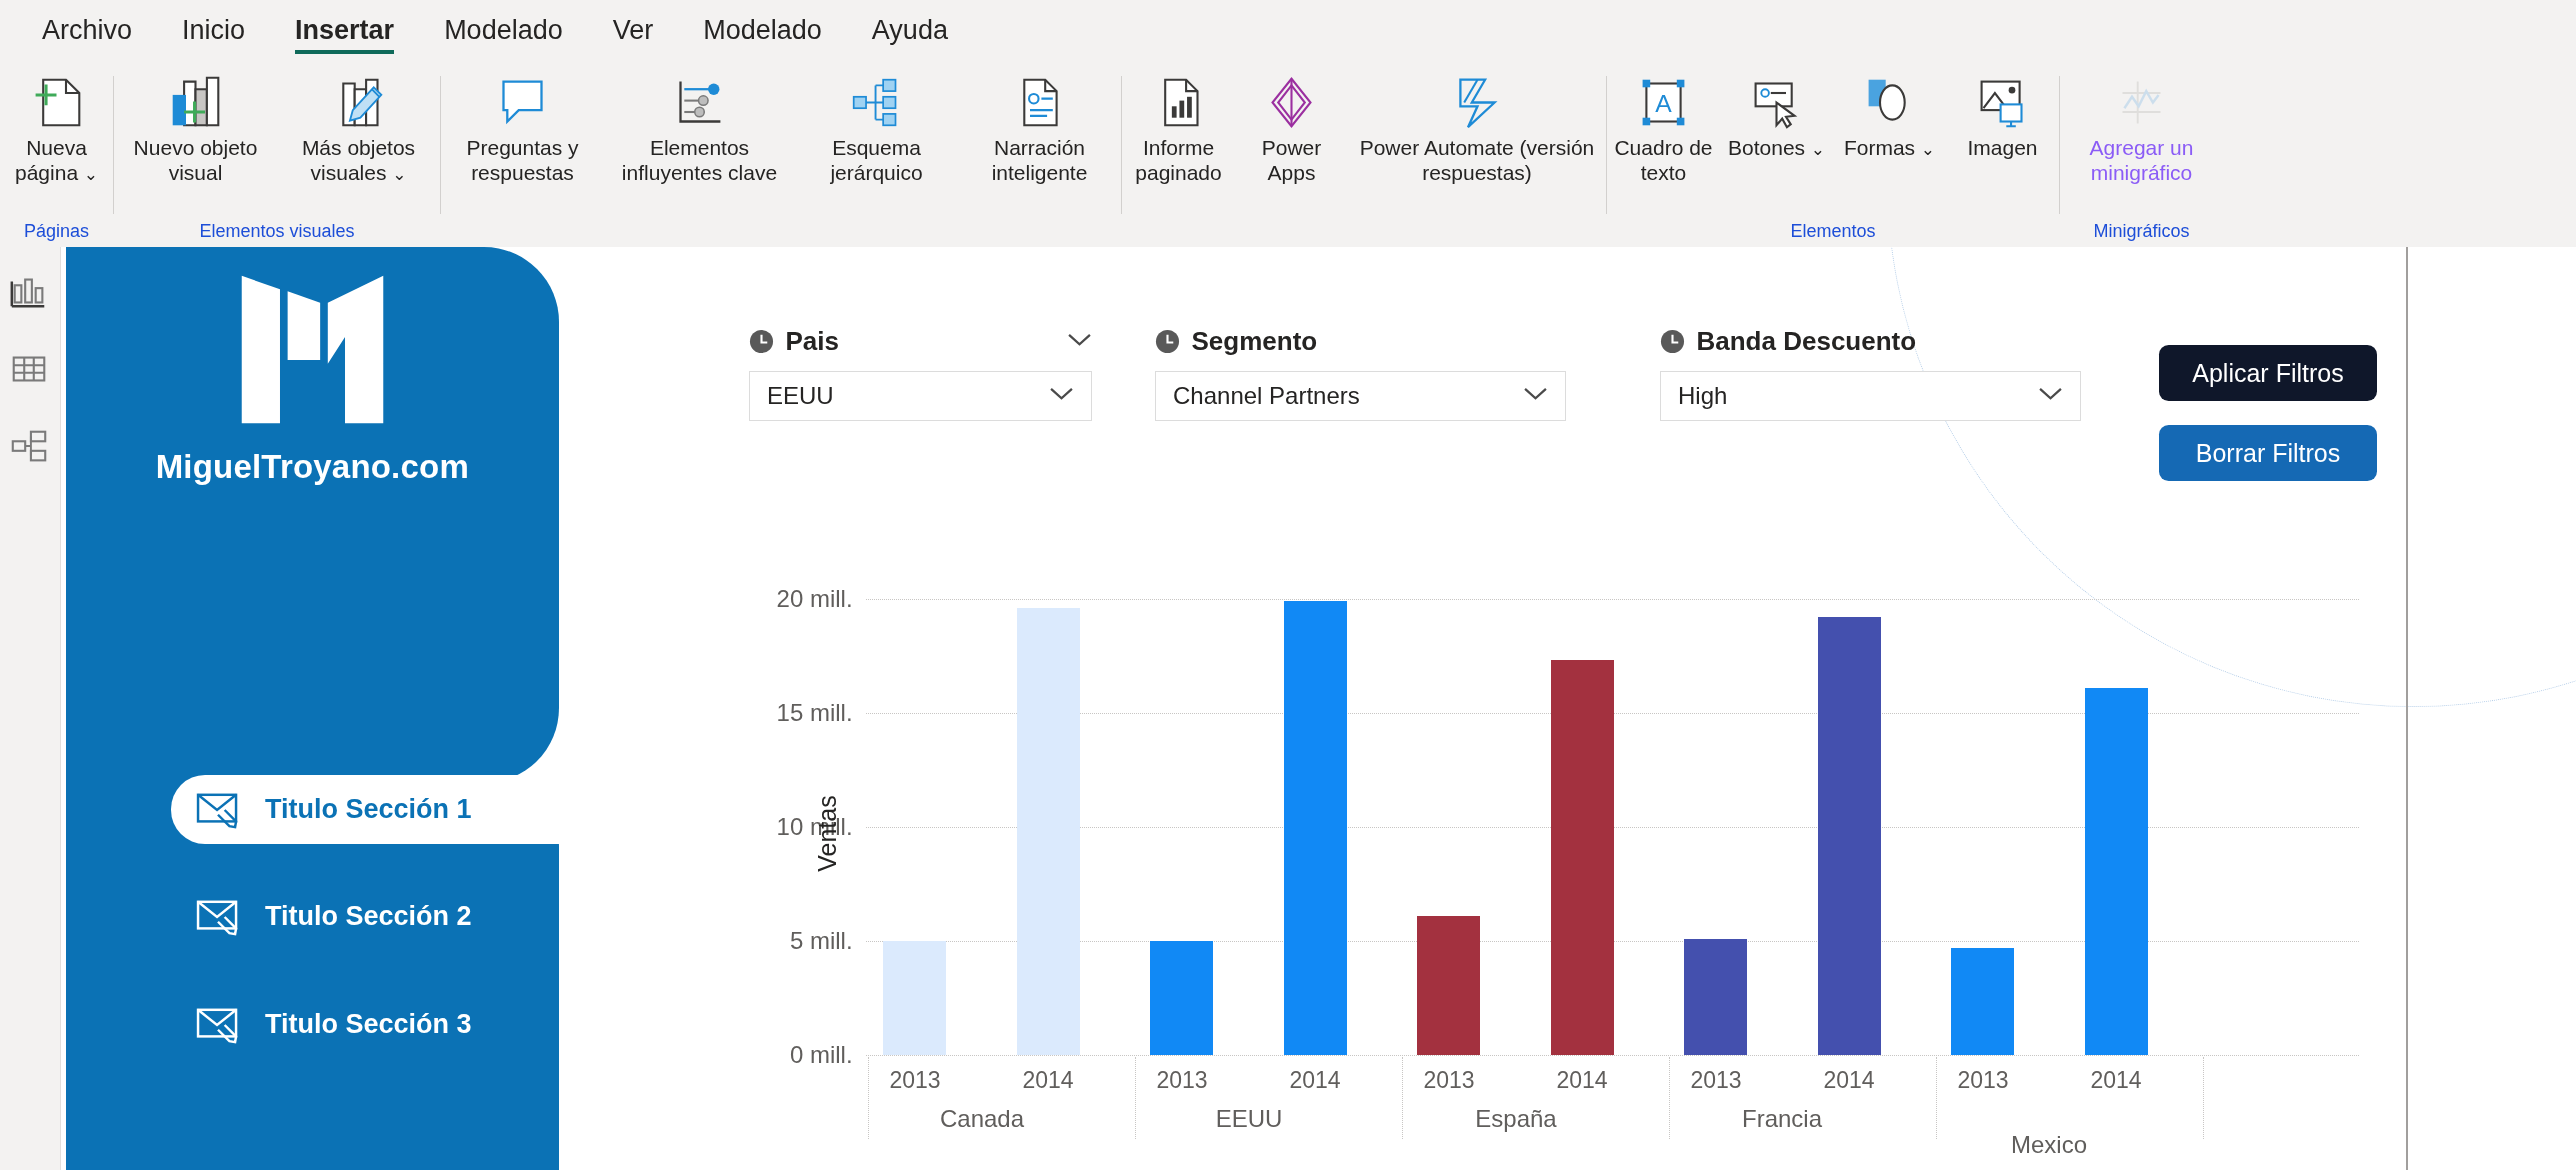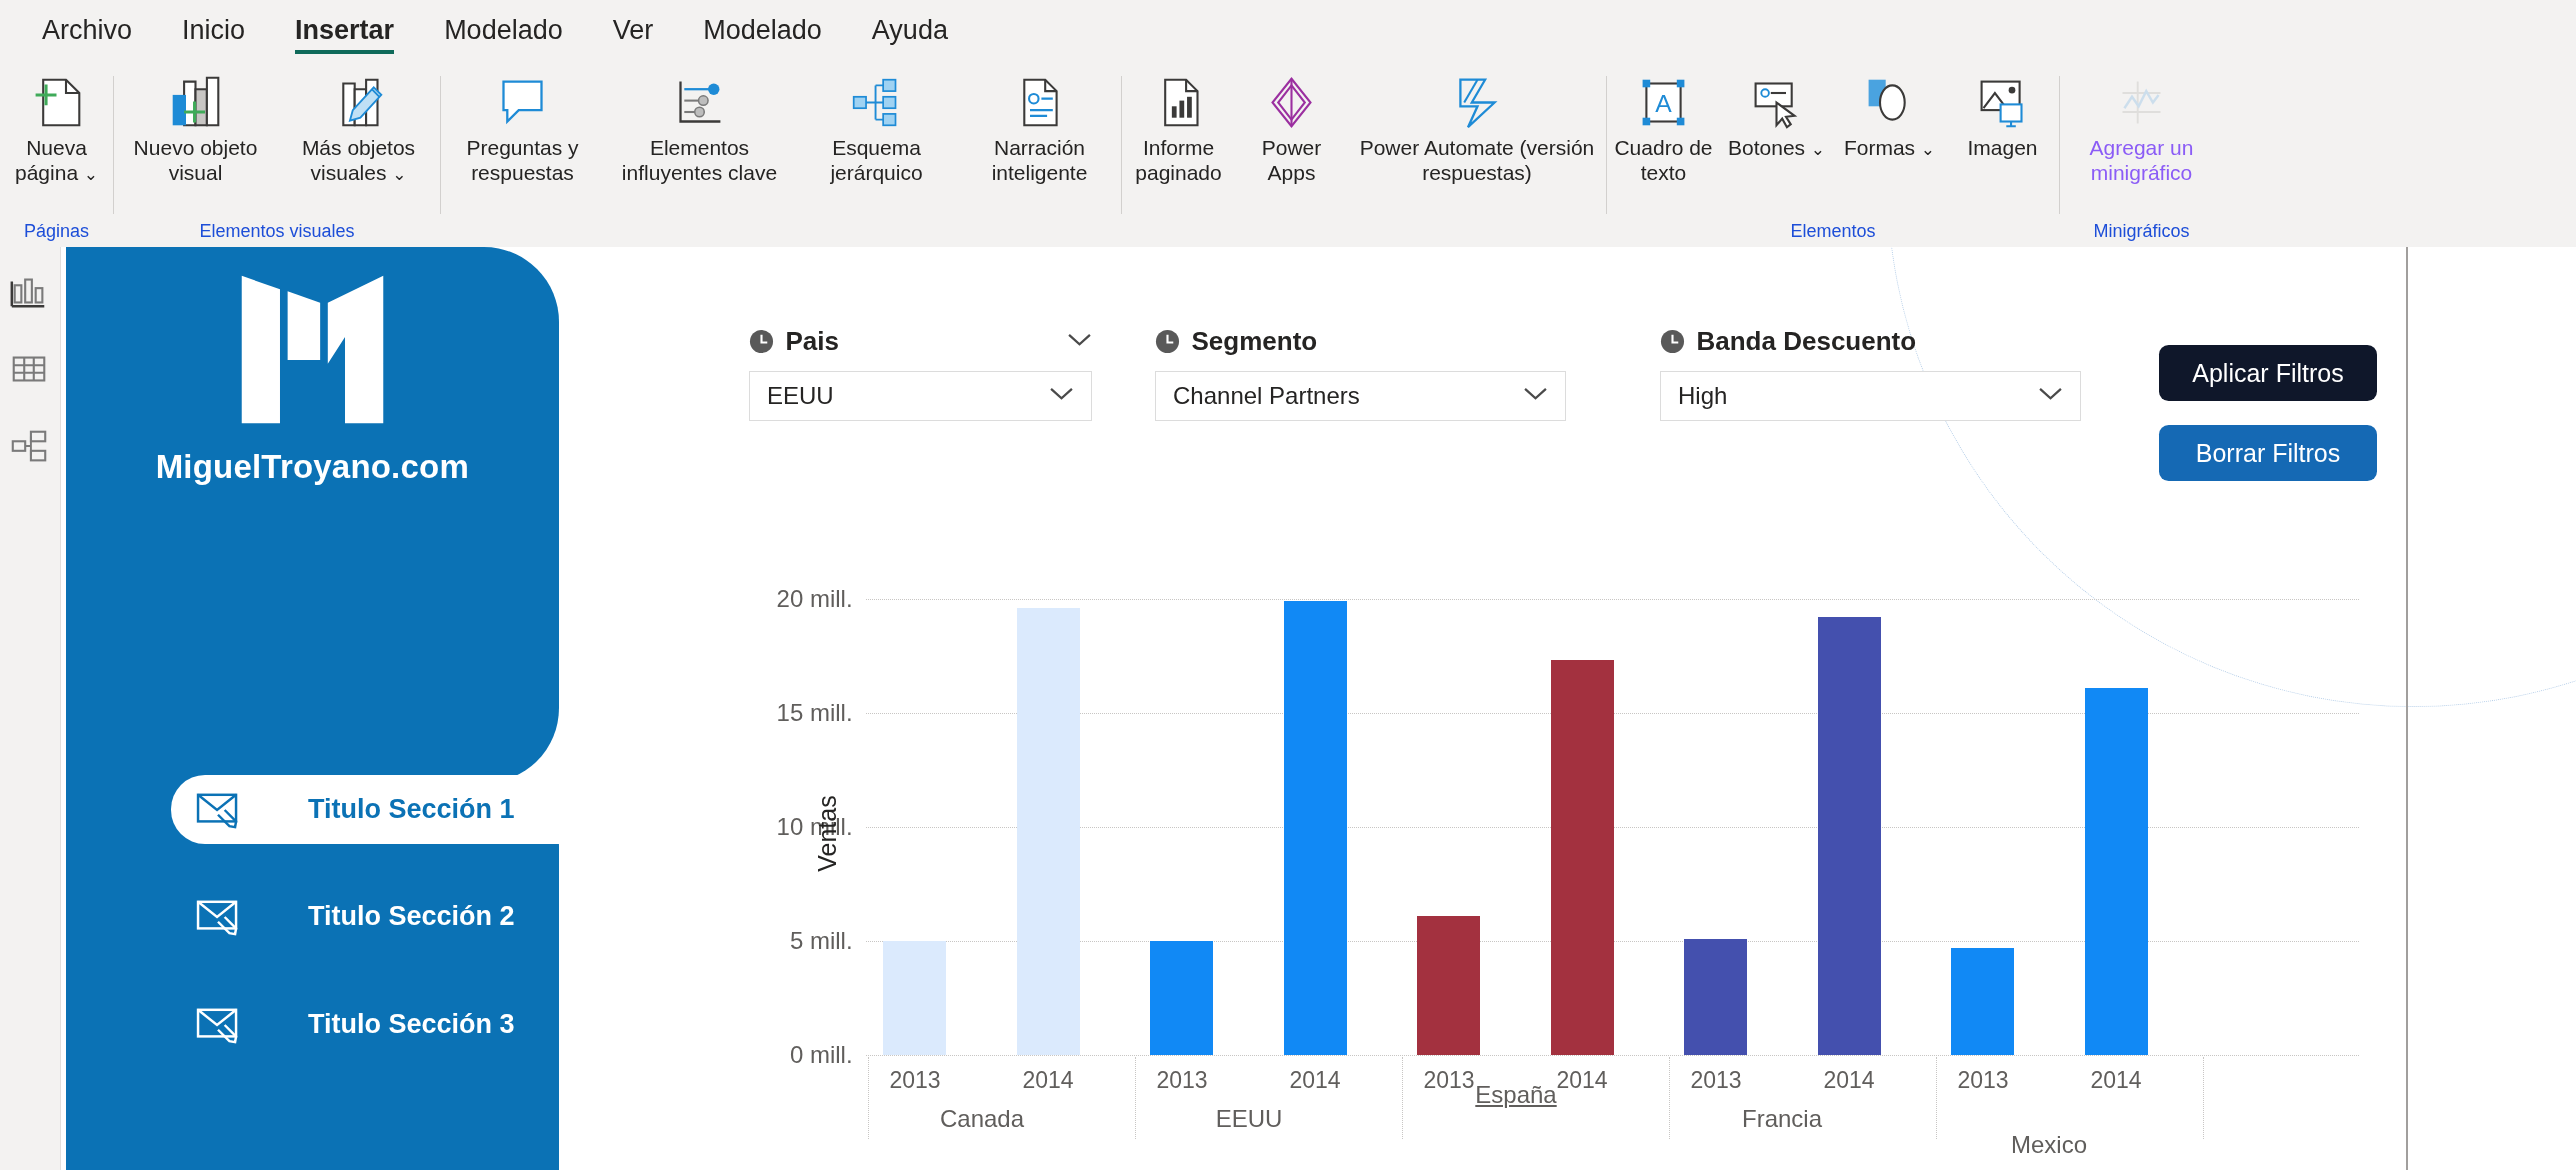--- a/index.html
+++ b/index.html
@@ -91,21 +91,21 @@
   #logo { position: absolute; left: 3.8px; top: 21px; width: 493px; text-align: center; }
   #logo .wordmark {
     margin-top: 13.4px; color: #fff; font-size: 33px; font-weight: bold; letter-spacing: 0.2px;
   }
   .navitem {
     position: absolute; left: 109px; width: 388px; height: 69px;
     display: flex; align-items: center; padding-left: 25px; cursor: default;
   }
   .navitem.active { background: #ffffff; border-radius: 34px 0 0 34px; }
   .navitem .nav-ico { width: 44px; height: 38px; margin-right: 25px; flex: 0 0 auto; }
-  .navitem .nav-lbl { font-size: 27px; font-weight: bold; color: #ffffff; white-space: nowrap; margin-left: 43px; }
+  .navitem .nav-lbl { font-size: 27px; font-weight: bold; color: #ffffff; white-space: nowrap; }
   .navitem.active .nav-lbl { color: #0b72b5; }
 
   
   .slicer { position: absolute; }
   .slicer .sl-head { display: flex; align-items: center; height: 33px; }
   .sl-clock { width: 25px; height: 25px; margin-right: 11.5px; flex: 0 0 auto; }
   .sl-title { font-size: 26px; font-weight: bold; color: #252423; white-space: nowrap; }
   .sl-exp { margin-left: auto; }
   .sl-box {
     margin-top: 13.4px; height: 50px; border: 1px solid #dcdcdc; background: #fff;
@@ -498,21 +498,21 @@
       <div class="bar" style="left: 952px; width: 63px; height: 438px; background: rgb(68, 80, 174);"></div>
       <div class="xyear" style="left: 983px; top: 468px;">2014</div>
       <div class="bar" style="left: 1085px; width: 63px; height: 107px; background: rgb(17, 137, 245);"></div>
       <div class="xyear" style="left: 1117px; top: 468px;">2013</div>
       <div class="bar" style="left: 1219px; width: 63px; height: 367px; background: rgb(17, 137, 245);"></div>
       <div class="xyear" style="left: 1250px; top: 468px;">2014</div>
       <div class="xgroup" style="left: 116px; top: 506px;">Canada</div>
       <div class="xsep" style="left: 1.9px; top: 458px; height: 82px;"></div>
       <div class="xgroup" style="left: 383px; top: 506px;">EEUU</div>
       <div class="xsep" style="left: 269px; top: 458px; height: 82px;"></div>
-      <div class="xgroup" style="left: 650px; top: 482px; text-decoration: underline;">España</div>
+      <div class="xgroup" style="left: 650px; top: 506px;">España</div>
       <div class="xsep" style="left: 536px; top: 458px; height: 82px;"></div>
       <div class="xgroup" style="left: 916px; top: 506px;">Francia</div>
       <div class="xsep" style="left: 803px; top: 458px; height: 82px;"></div>
       <div class="xgroup" style="left: 1183px; top: 532px;">Mexico</div>
       <div class="xsep" style="left: 1070px; top: 458px; height: 82px;"></div>
       <div class="xsep" style="left: 1337px; top: 458px; height: 82px;"></div>
     </div>
   </div>
 <div id="canvas-border"></div>
 

